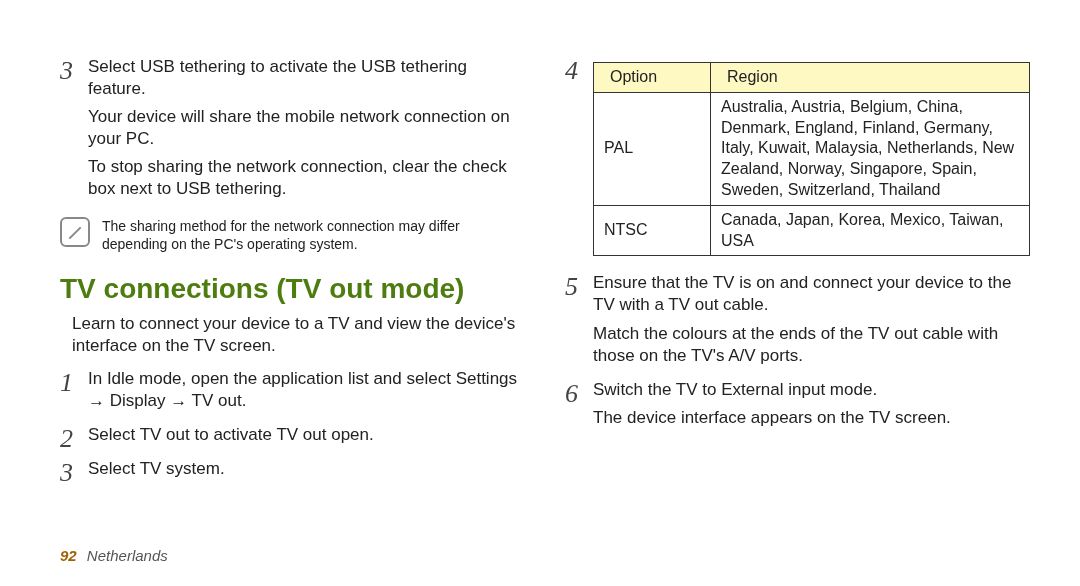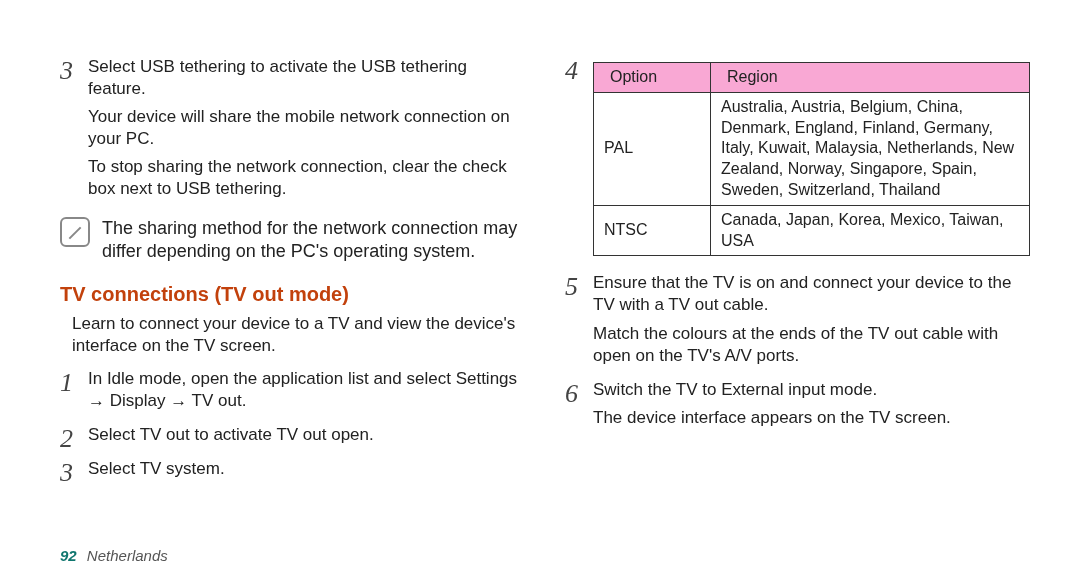--- a/index.html
+++ b/index.html
@@ -66,67 +66,67 @@
   .note-icon::before {
     content: "";
     position: absolute;
     left: 5px; top: 13px;
     width: 16px; height: 2px;
     background: #888;
     transform: rotate(-45deg);
   }
   .note-body {
     flex: 1;
-    font-size: 18px;
+    font-size: 14px;
   }
   h2.section {
-    color: #c2410c;
+    color: #4d7c0f;
     font-weight: 600;
-    font-size: 20px;
+    font-size: 28px;
     margin: 10px 0 6px 0;
   }
   .intro {
     margin: 0 0 10px 12px;
   }
   .b { font-weight: 400; }
 
   table.region {
     border-collapse: collapse;
     width: 100%;
     margin: 6px 0 10px 0;
     font-size: 16px;
   }
   table.region th, table.region td {
     border: 1px solid #333;
     padding: 4px 10px;
     text-align: left;
     vertical-align: middle;
   }
   table.region th {
-    background: #f9a8d4;
+    background: #fef9c3;
     font-weight: 400;
     padding-left: 16px;
   }
   table.region th:first-child,
   table.region td:first-child {
     width: 90px;
   }
 
   .footer {
     position: absolute;
     left: 60px;
     bottom: 22px;
     font-size: 15px;
     color: #555;
     font-style: italic;
   }
   .footer .pnum {
     font-style: italic;
     font-weight: 600;
-    color: #0f766e;
+    color: #a16207;
     margin-right: 6px;
   }
 </style>
 </head>
 <body>
 
 <div class="page">
   <div class="cols">
 
     <div class="col">
@@ -203,21 +203,21 @@
             </tr>
           </tbody>
             </table>
         </div>
       </div>
 
       <div class="step">
         <div class="stepnum">5</div>
         <div class="stepbody">
           <p>Ensure that the TV is on and connect your device to the TV with a TV out cable.</p>
-          <p>Match the colours at the ends of the TV out cable with open on the TV's A/V ports.</p>
+          <p>Match the colours at the ends of the TV out cable with those on the TV's A/V ports.</p>
         </div>
       </div>
 
       <div class="step">
         <div class="stepnum">6</div>
         <div class="stepbody">
           <p>Switch the TV to External input mode.</p>
           <p>The device interface appears on the TV screen.</p>
         </div>
       </div>

